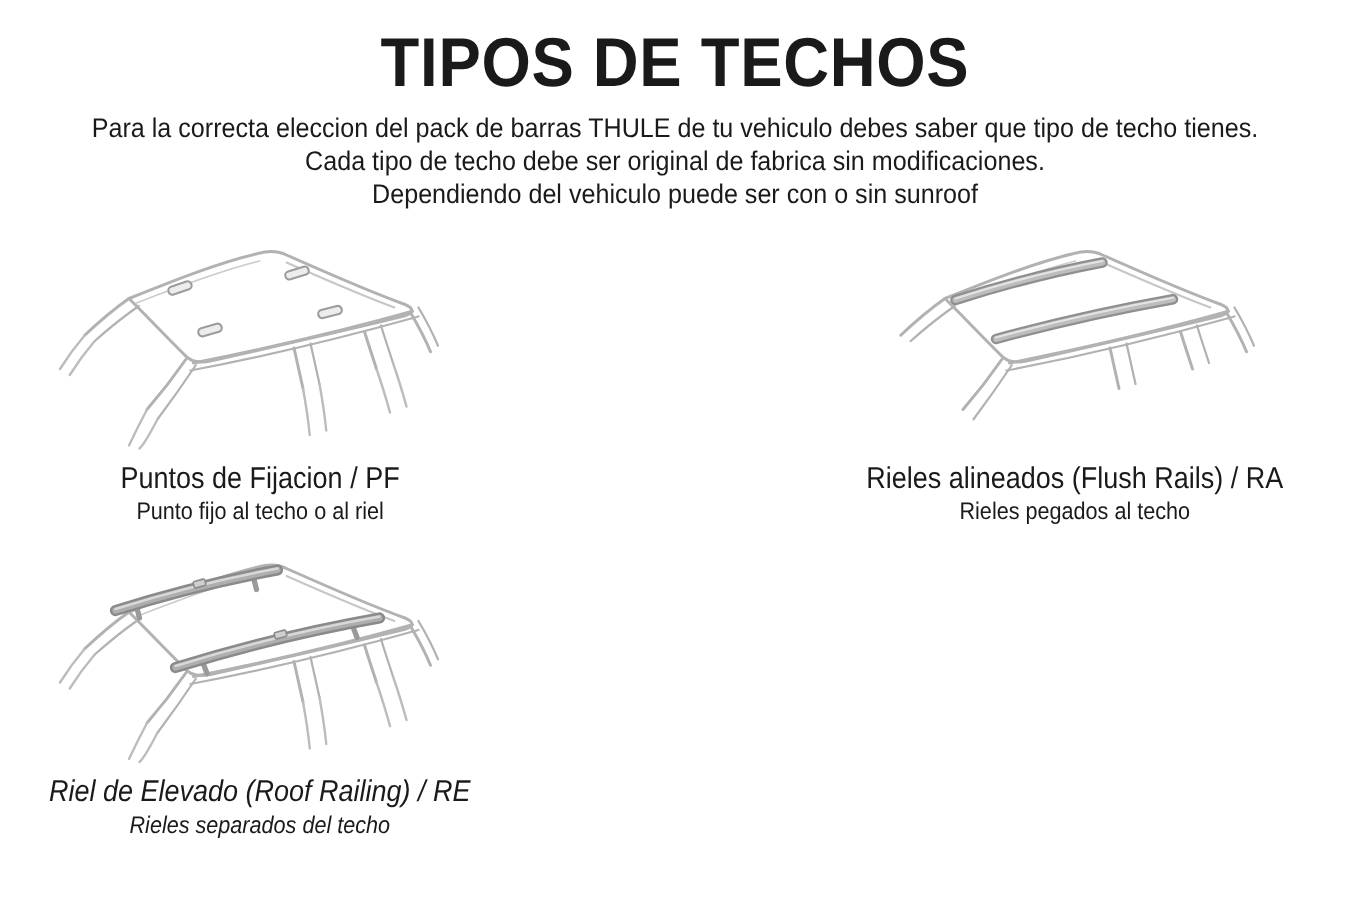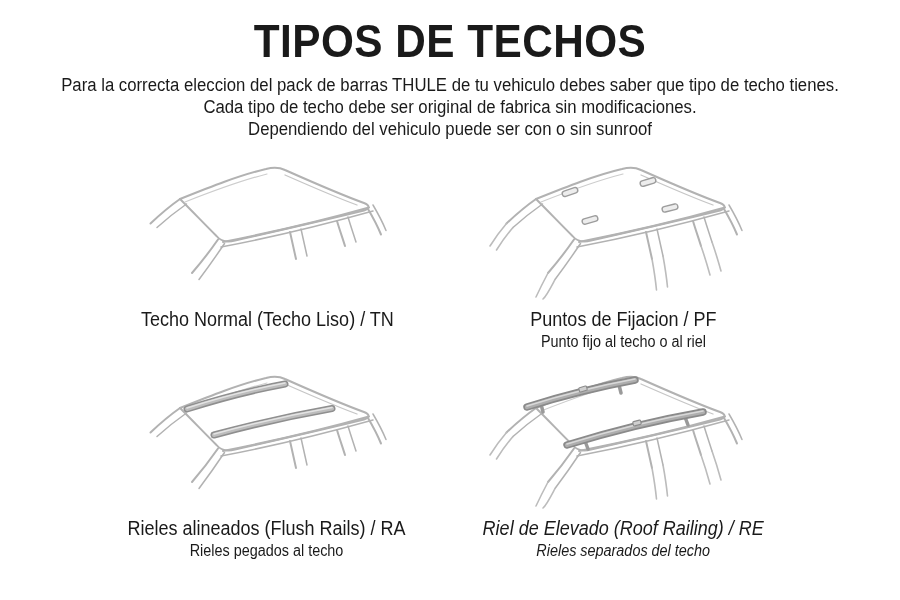--- a/index.html
+++ b/index.html
@@ -116,31 +116,20 @@
   <h1 class="page-title">TIPOS DE TECHOS</h1>
 
   <div class="intro">
     <div>Para la correcta eleccion del pack de barras THULE de tu vehiculo debes saber que tipo de techo tienes.</div>
     <div>Cada tipo de techo debe ser original de fabrica sin modificaciones.</div>
     <div>Dependiendo del vehiculo puede ser con o sin sunroof</div>
   </div>
 
   <div class="grid">
 
-    <figure class="cell col-left" style="margin:0;">
-      <div class="illus">
-        <svg width="320" height="145" viewBox="0 0 320 145">
-          <use href="#roof-base"></use>
-        </svg>
-      </div>
-      <figcaption style="margin:0;">
-        <div class="caption">Techo Normal (Techo Liso) / TN</div>
-        <div class="subcaption"></div>
-      </figcaption>
-    </figure>
 
     <figure class="cell col-right" style="margin:0;">
       <div class="illus">
         <svg width="320" height="145" viewBox="0 0 320 145">
           <use href="#roof-base"></use>
           <use href="#roof-side-ext"></use>
           <g fill="#ededed" stroke="#9c9c9c" stroke-width="1.4">
             <rect x="-8" y="-2.75" width="16" height="5.5" rx="2.6" transform="translate(107,36) rotate(-19)"></rect>
             <rect x="-8" y="-2.75" width="16" height="5.5" rx="2.6" transform="translate(185,26) rotate(-17)"></rect>
             <rect x="-8" y="-2.75" width="16" height="5.5" rx="2.6" transform="translate(127,64) rotate(-16)"></rect>

